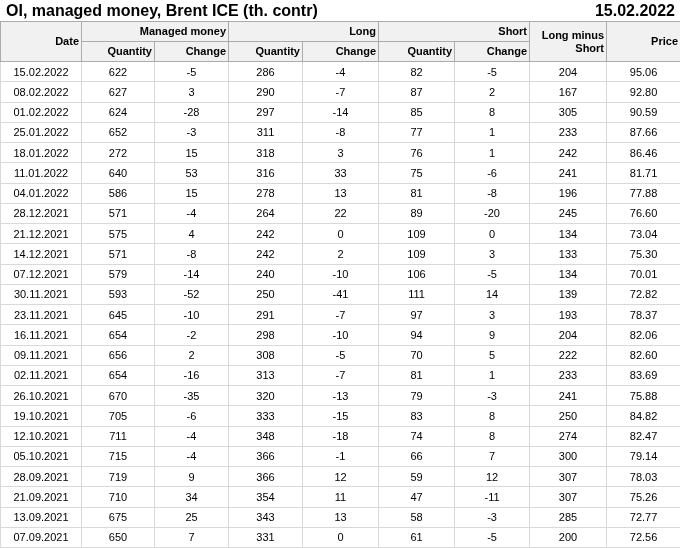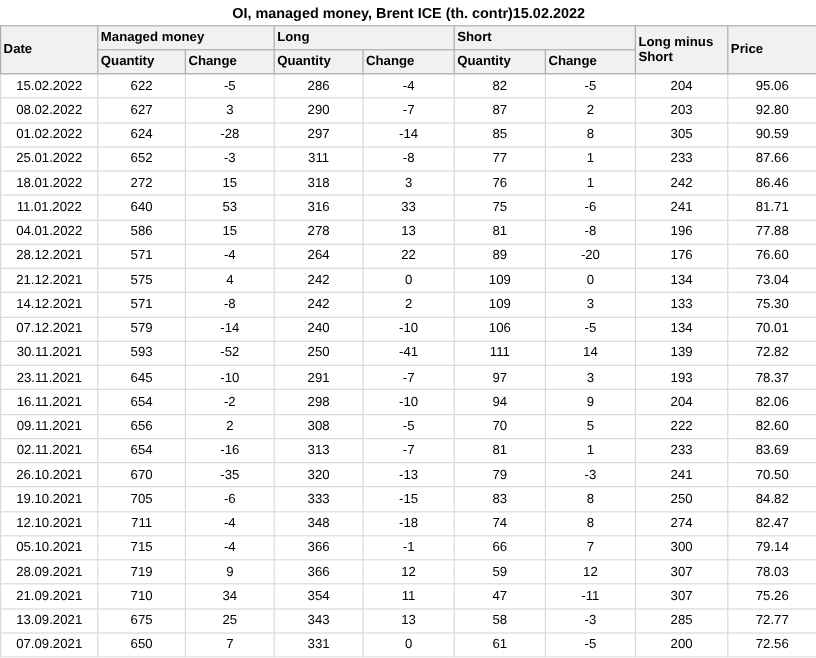--- a/index.html
+++ b/index.html
@@ -5,41 +5,41 @@
   html, body { margin: 0; padding: 0; }
   body {
     width: 680px; height: 548px;
     background: #ffffff;
     font-family: "Liberation Sans", sans-serif;
     overflow: hidden;
   }
   .title-bar {
     height: 21px;
     display: flex;
-    justify-content: center;
+    justify-content: space-between;
     align-items: center;
     padding: 0 5px 0 6px;
     box-sizing: border-box;
-    font-size: 12px;
+    font-size: 16px;
     font-weight: bold;
     color: #000;
   }
   table.oi {
     border-collapse: collapse;
     table-layout: fixed;
     width: 680px;
     height: 527px;
   }
   table.oi th {
     background: #f1f1f1;
     border: 1px solid #ababab;
     font-size: 11px;
     font-weight: bold;
     color: #000;
-    text-align: left;
+    text-align: right;
     vertical-align: middle;
     padding: 0 2px;
     line-height: 1.15;
   }
   table.oi thead tr { height: 20px; }
   table.oi td {
     border: 1px solid #d9d9d9;
     font-size: 11px;
     color: #000;
     text-align: center;
@@ -102,21 +102,21 @@
     <td>95.06</td>
   </tr>
       <tr>
     <td>08.02.2022</td>
     <td>627</td>
     <td class="pos">3</td>
     <td>290</td>
     <td class="neg">-7</td>
     <td>87</td>
     <td class="pos">2</td>
-    <td>203</td>
+    <td>167</td>
     <td>92.80</td>
   </tr>
       <tr>
     <td>01.02.2022</td>
     <td>624</td>
     <td class="neg">-28</td>
     <td>297</td>
     <td class="neg">-14</td>
     <td>85</td>
     <td class="pos">8</td>
@@ -168,21 +168,21 @@
     <td>77.88</td>
   </tr>
       <tr>
     <td>28.12.2021</td>
     <td>571</td>
     <td class="neg">-4</td>
     <td>264</td>
     <td class="pos">22</td>
     <td>89</td>
     <td class="neg">-20</td>
-    <td>176</td>
+    <td>245</td>
     <td>76.60</td>
   </tr>
       <tr>
     <td>21.12.2021</td>
     <td>575</td>
     <td class="pos">4</td>
     <td>242</td>
     <td class="pos">0</td>
     <td>109</td>
     <td class="neg">0</td>
@@ -268,21 +268,21 @@
   </tr>
       <tr>
     <td>26.10.2021</td>
     <td>670</td>
     <td class="neg">-35</td>
     <td>320</td>
     <td class="neg">-13</td>
     <td>79</td>
     <td class="neg">-3</td>
     <td>241</td>
-    <td>70.50</td>
+    <td>75.88</td>
   </tr>
       <tr>
     <td>19.10.2021</td>
     <td>705</td>
     <td class="neg">-6</td>
     <td>333</td>
     <td class="neg">-15</td>
     <td>83</td>
     <td class="pos">8</td>
     <td>250</td>

